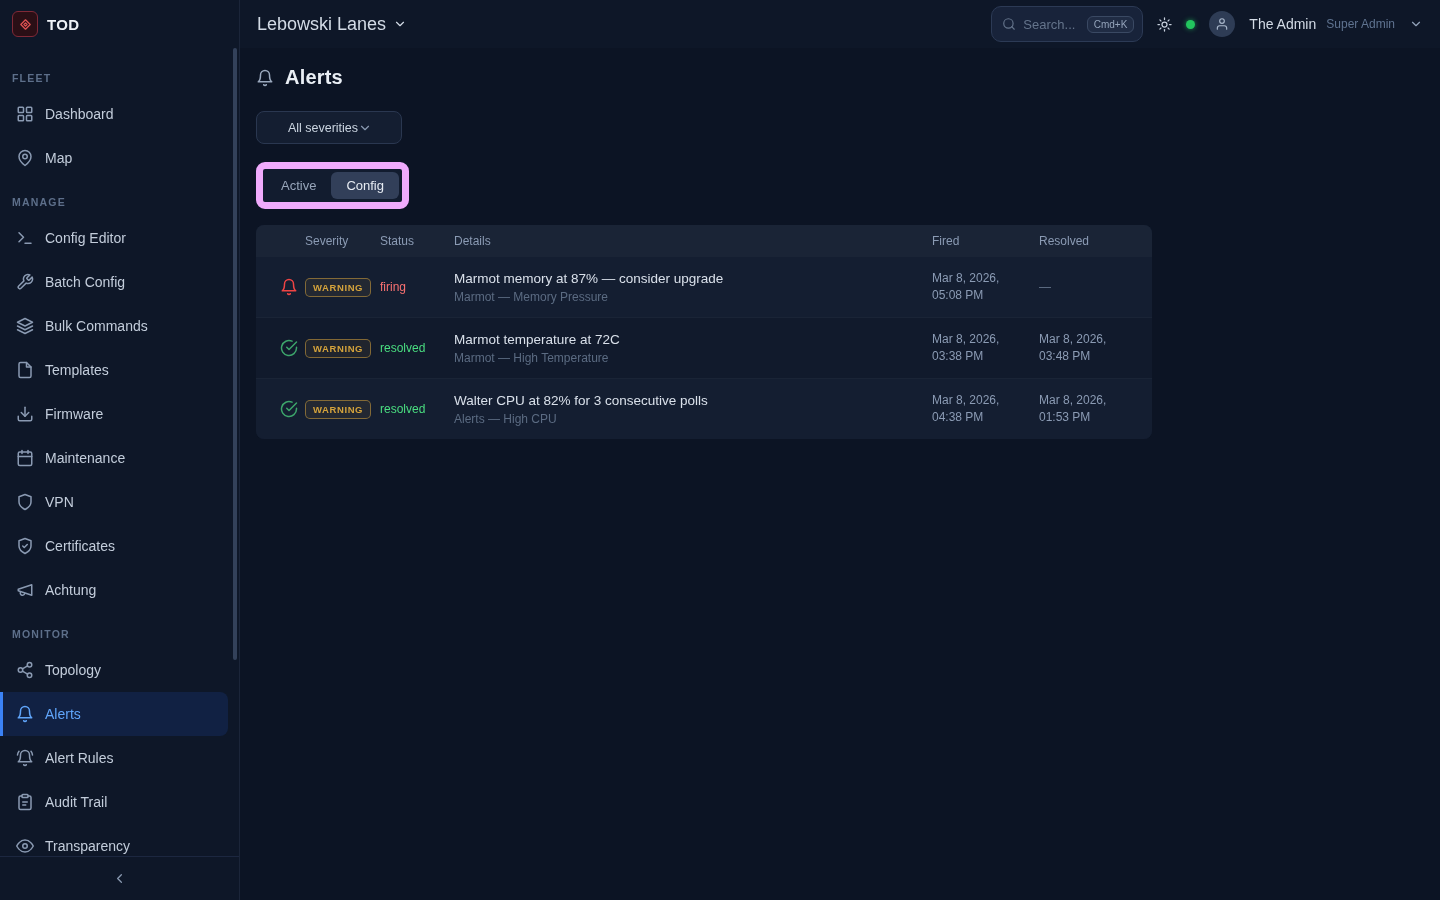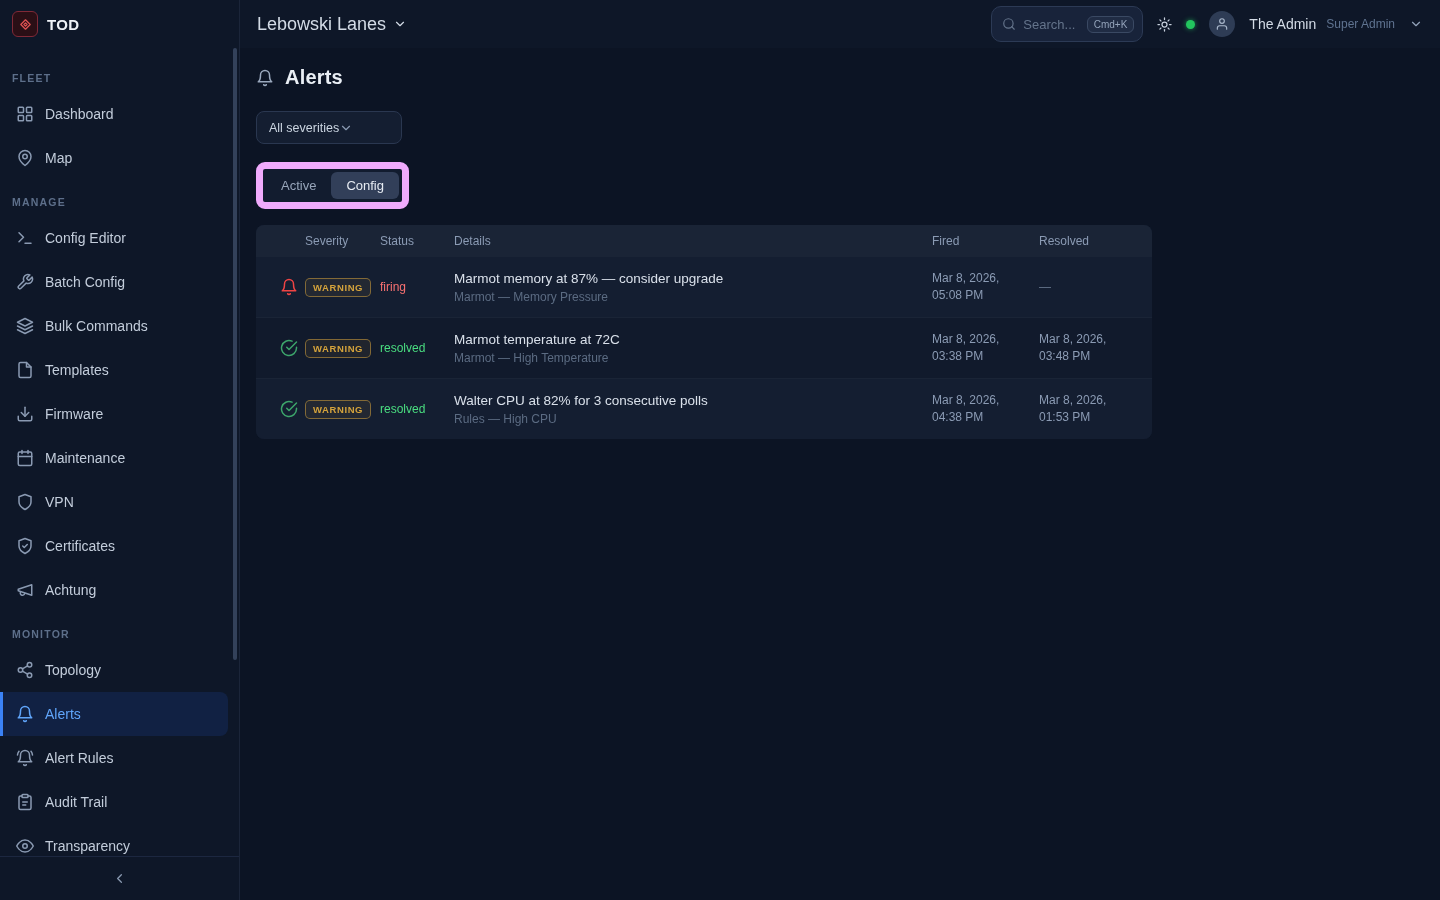--- a/index.html
+++ b/index.html
@@ -58,21 +58,21 @@
   .user-role { font-size:12px; color:#5f7390; margin-left:-4px; }
   .chev { color:#93a3ba; display:flex; }
 
   
   .content { flex:1 1 auto; background:#0c1424; padding:18px 16px 0 16px; }
   .page-title-row { display:flex; align-items:center; gap:11px; margin-bottom:22px; }
   .page-title-row .ic { color:#9aa8bd; }
   .page-title { font-size:20px; font-weight:700; color:#eaeff5; letter-spacing:.2px; }
 
   .filter-select { width:146px; height:33px; background:#141e31; border:1px solid #2a3750; border-radius:8px;
-    display:flex; align-items:center; justify-content:flex-start; padding:0 10px 0 12px;
+    display:flex; align-items:center; justify-content:center; padding:0 10px 0 12px;
     font-size:12.5px; color:#cbd5e1; cursor:pointer; margin-bottom:18px; }
   .filter-select .ic { color:#8a9ab2; }
 
   .tabs { display:inline-flex; background:#121c2f; border:7px solid #f0abfc; border-radius:9px;
     padding:3px; margin-bottom:16px; }
   .tab { border:none; background:transparent; font-family:inherit; font-size:13px; color:#97a5ba;
     padding:6px 15px; border-radius:6px; cursor:pointer; }
   .tab.selected { background:#323f59; color:#e7ecf3; }
 
   
@@ -377,21 +377,21 @@
           <div class="cell-icon">
             <svg class="ic resolved-ic" viewBox="0 0 24 24">
                 <path d="M22 11.08V12a10 10 0 1 1-5.93-9.14"></path>
                 <polyline points="22 4 12 14.01 9 11.01"></polyline>
               </svg>
           </div>
           <div><span class="badge-warning">WARNING</span></div>
           <div class="status-text resolved">resolved</div>
           <div>
             <div class="detail-title">Walter CPU at 82% for 3 consecutive polls</div>
-            <div class="detail-sub">Rules — High CPU</div>
+            <div class="detail-sub">Alerts — High CPU</div>
           </div>
           <div class="time-cell">Mar 8, 2026, 04:38 PM</div>
           <div class="time-cell">Mar 8, 2026, 01:53 PM</div>
         </div>
       </div>
     </main>
   </div>
 </div>
 
 </body></html>

